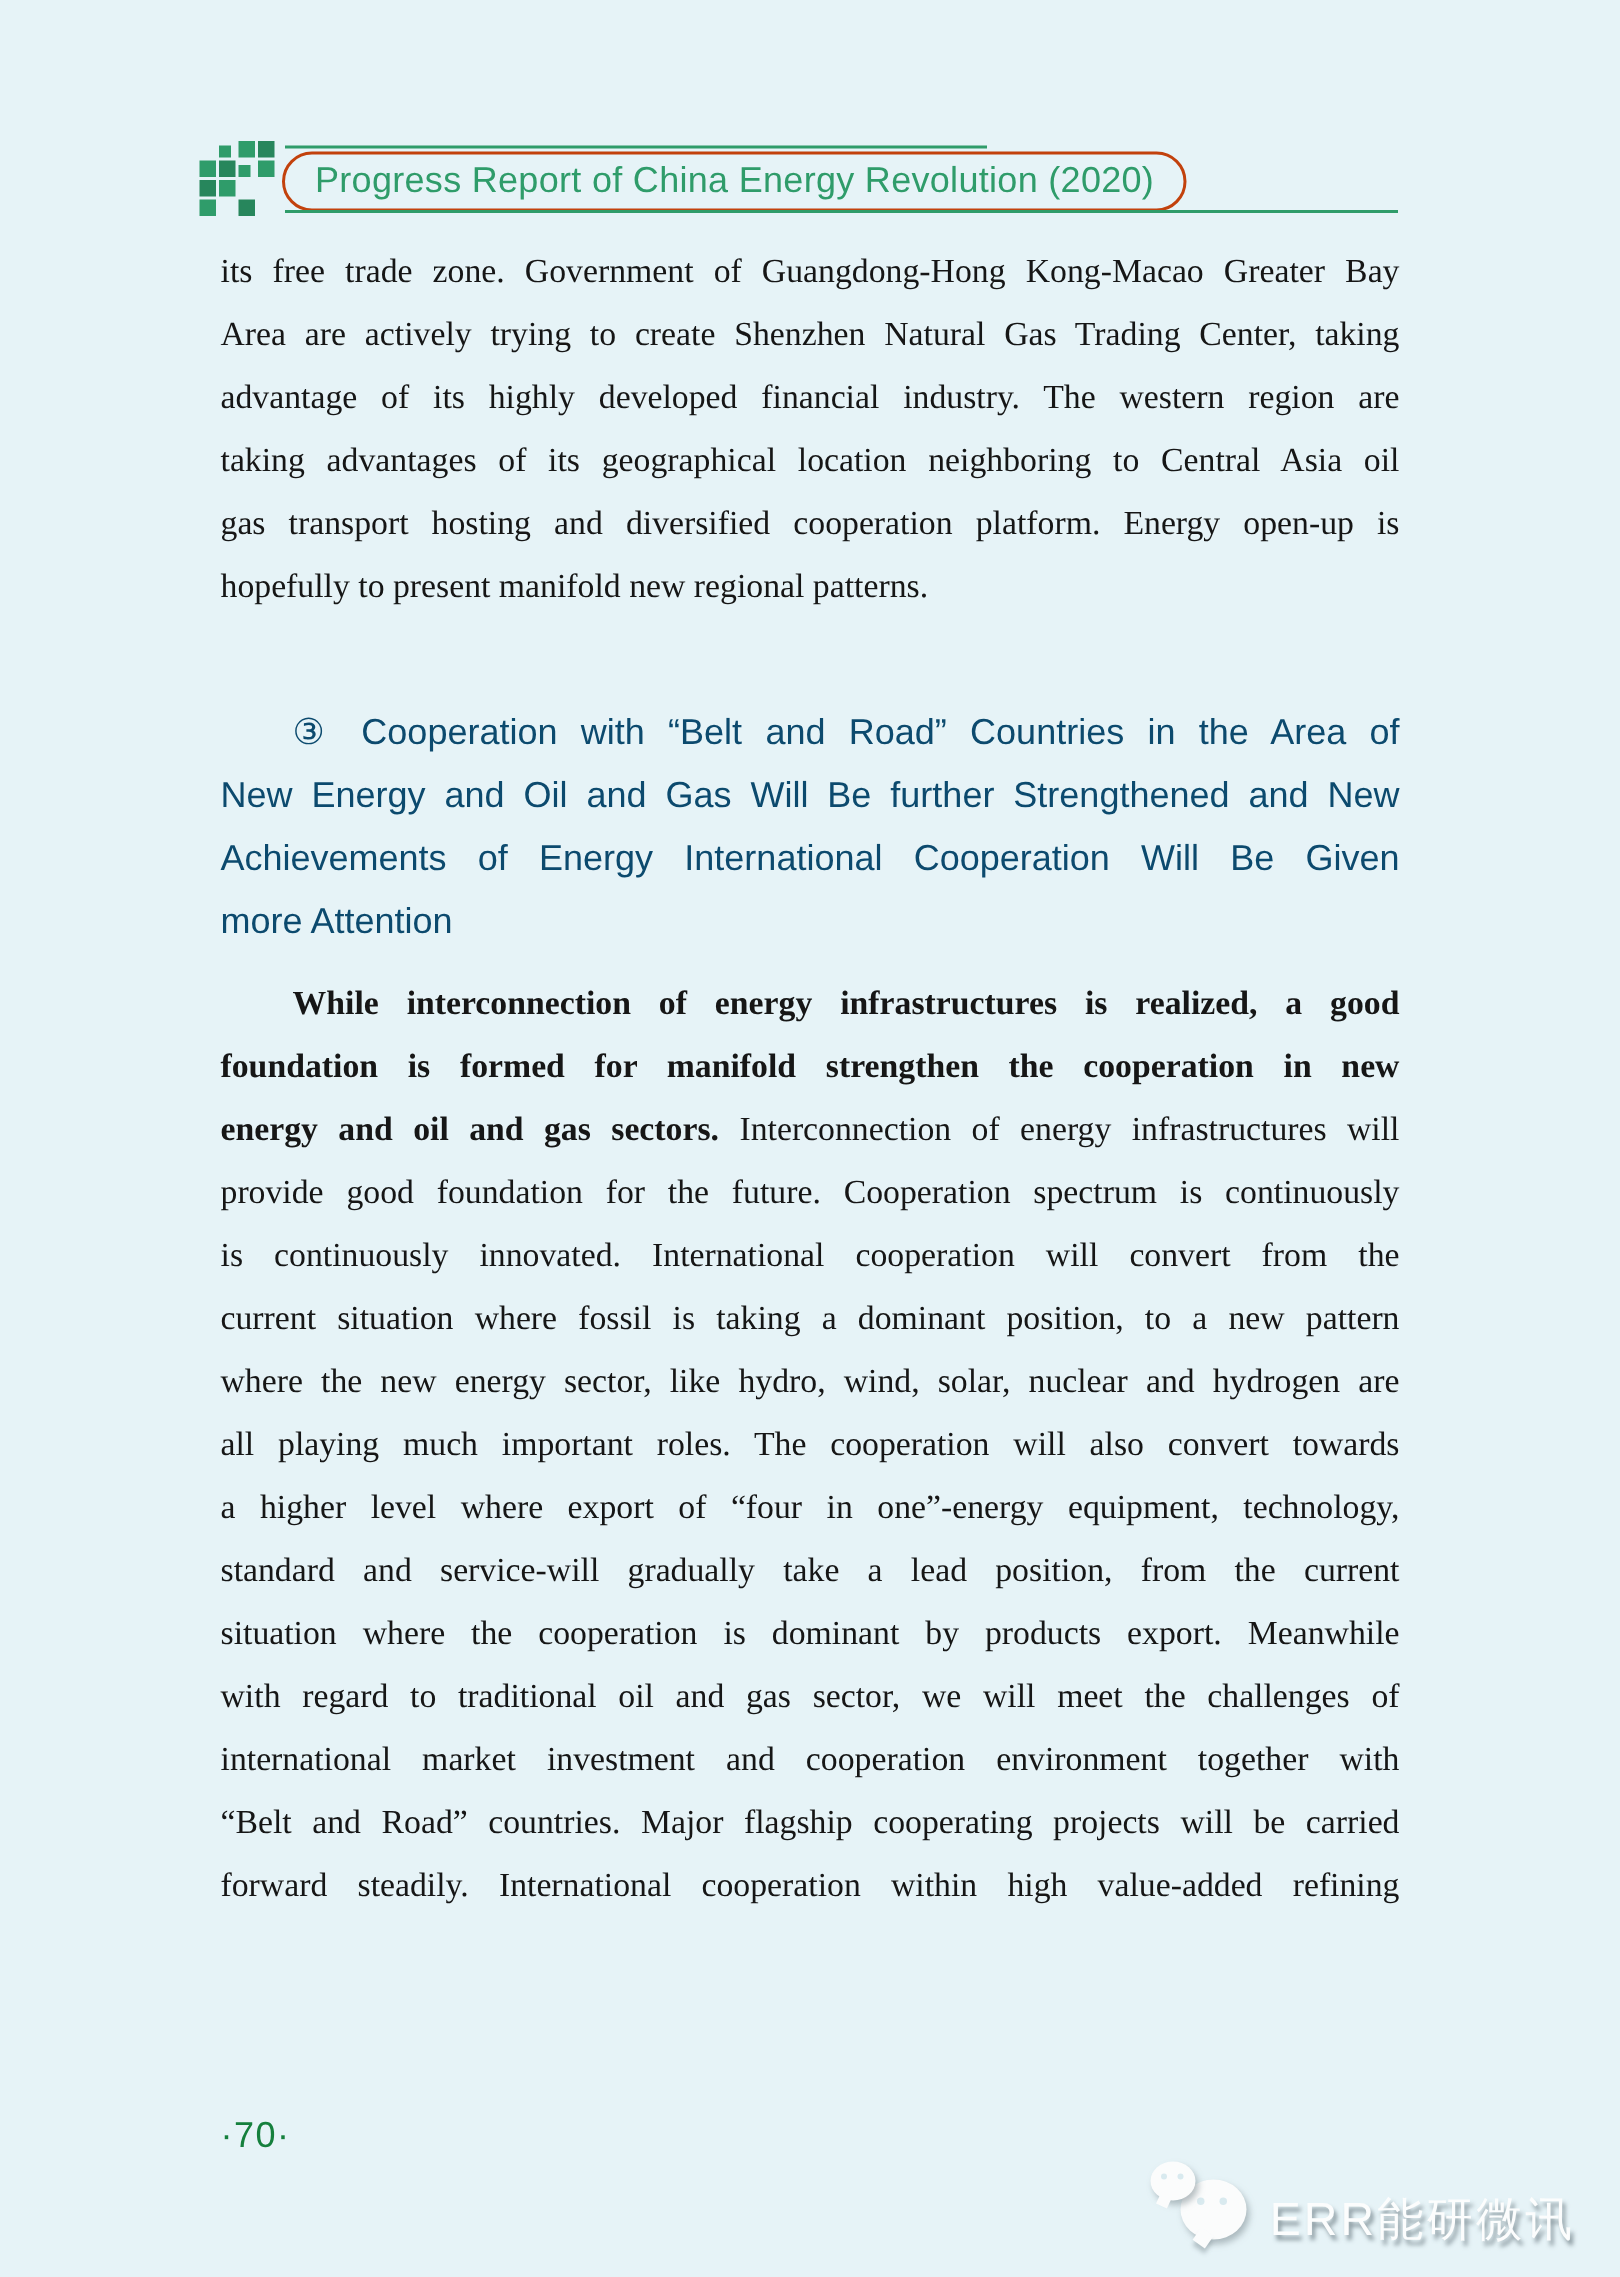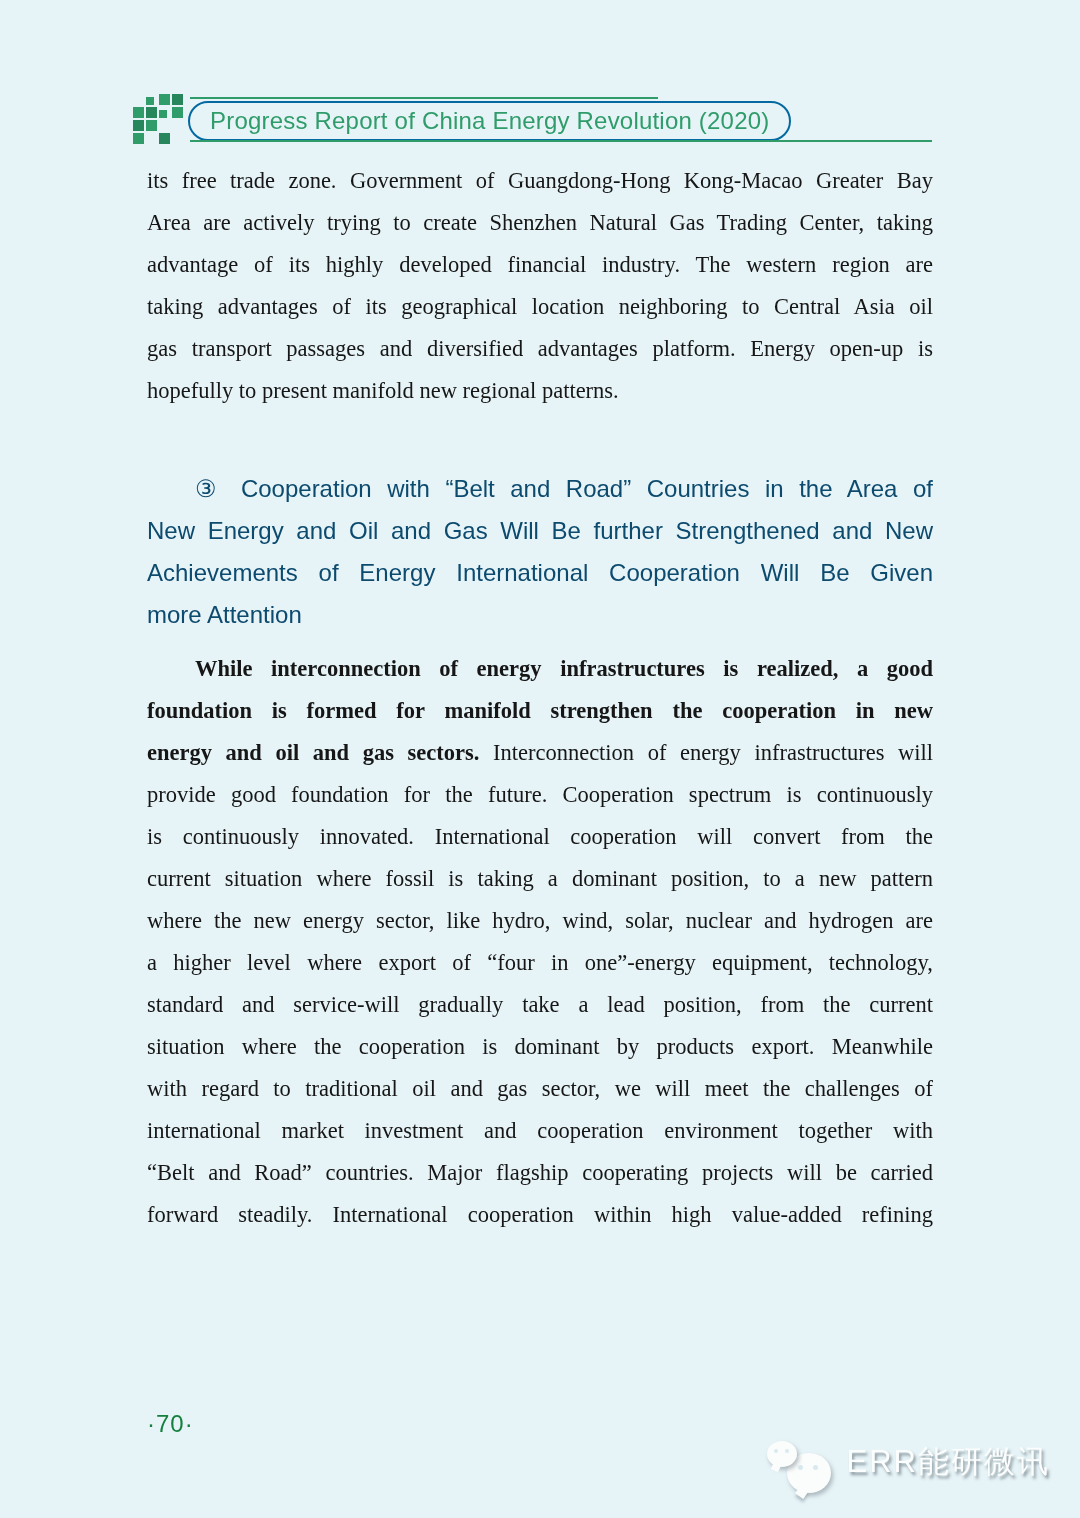--- a/index.html
+++ b/index.html
@@ -16,21 +16,21 @@
   .hdr-rule-top{
     position:absolute;left:190px;top:97px;width:468px;height:2px;
     background:#2f9c6a;
   }
   .hdr-rule-bottom{
     position:absolute;left:190px;top:140px;width:742px;height:2px;
     background:#2f9c6a;
   }
   .hdr-capsule{
     position:absolute;left:188px;top:101px;height:36px;
-    border:2px solid #0369a1;border-radius:20px;
+    border:2px solid #c2410c;border-radius:20px;
     padding:0 20px;display:flex;align-items:center;
     background:transparent;
   }
   .hdr-title{
     font-family:"Liberation Sans", sans-serif;
     font-size:24px;color:#2f9c6a;white-space:nowrap;
     letter-spacing:0.2px;
   }
   .logo{
     position:absolute;left:133px;top:94px;width:54px;height:54px;
@@ -60,21 +60,21 @@
   
   .pageno{
     position:absolute;left:147px;top:1410px;
     font-family:"Liberation Sans", sans-serif;
     font-size:24px;color:#15803d;letter-spacing:1px;
   }
 
   
   .watermark{
     position:absolute;top:1441px;right:30px;
-    display:flex;align-items:flex-start;gap:14px;
+    display:flex;align-items:flex-end;gap:14px;
   }
   .wm-icon{position:relative;width:66px;height:60px;}
   .bub{position:absolute;background:#fbfcfc;border-radius:50%;
        box-shadow:2px 3px 4px rgba(125,140,146,0.55);}
   .bub-big{right:2px;top:12px;width:44px;height:40px;}
   .bub-small{left:0;top:0;width:30px;height:26px;}
   .bub::before,.bub::after{
     content:"";position:absolute;border-radius:50%;background:#d9eaef;
   }
   .bub-big::before{width:5px;height:5px;left:11px;top:12px;}
@@ -121,39 +121,40 @@
       <span class="hdr-title">Progress Report of China Energy Revolution (2020)</span>
     </div>
     <div class="hdr-rule-bottom"></div>
   </div>
 
   <div class="textcol para1">
     <div class="line">its free trade zone. Government of Guangdong-Hong Kong-Macao Greater Bay</div>
     <div class="line">Area are actively trying to create Shenzhen Natural Gas Trading Center, taking</div>
     <div class="line">advantage of its highly developed financial industry. The western region are</div>
     <div class="line">taking advantages of its geographical location neighboring to Central Asia oil</div>
-    <div class="line">gas transport passages and diversified advantages platform. Energy open-up is</div>
+    <div class="line">gas transport hosting and diversified cooperation platform. Energy open-up is</div>
     <div class="line last">hopefully to present manifold new regional patterns.</div>
   </div>
 
   <div class="textcol heading">
     <div class="line indent">③ Cooperation with “Belt and Road” Countries in the Area of</div>
     <div class="line">New Energy and Oil and Gas Will Be further Strengthened and New</div>
     <div class="line">Achievements of Energy International Cooperation Will Be Given</div>
     <div class="line last">more Attention</div>
   </div>
 
   <div class="textcol para2">
     <div class="line indent b">While interconnection of energy infrastructures is realized, a good</div>
     <div class="line b">foundation is formed for manifold strengthen the cooperation in new</div>
     <div class="line"><span class="b">energy and oil and gas sectors.</span><span> Interconnection of energy infrastructures will</span></div>
     <div class="line">provide good foundation for the future. Cooperation spectrum is continuously</div>
     <div class="line">is continuously innovated. International cooperation will convert from the</div>
     <div class="line">current situation where fossil is taking a dominant position, to a new pattern</div>
     <div class="line">where the new energy sector, like hydro, wind, solar, nuclear and hydrogen are</div>
+    <div class="line">all playing much important roles. The cooperation will also convert towards</div>
     <div class="line">a higher level where export of “four in one”-energy equipment, technology,</div>
     <div class="line">standard and service-will gradually take a lead position, from the current</div>
     <div class="line">situation where the cooperation is dominant by products export. Meanwhile</div>
     <div class="line">with regard to traditional oil and gas sector, we will meet the challenges of</div>
     <div class="line">international market investment and cooperation environment together with</div>
     <div class="line">“Belt and Road” countries. Major flagship cooperating projects will be carried</div>
     <div class="line">forward steadily. International cooperation within high value-added refining</div>
   </div>
 
   <div class="pageno">·70·</div>

